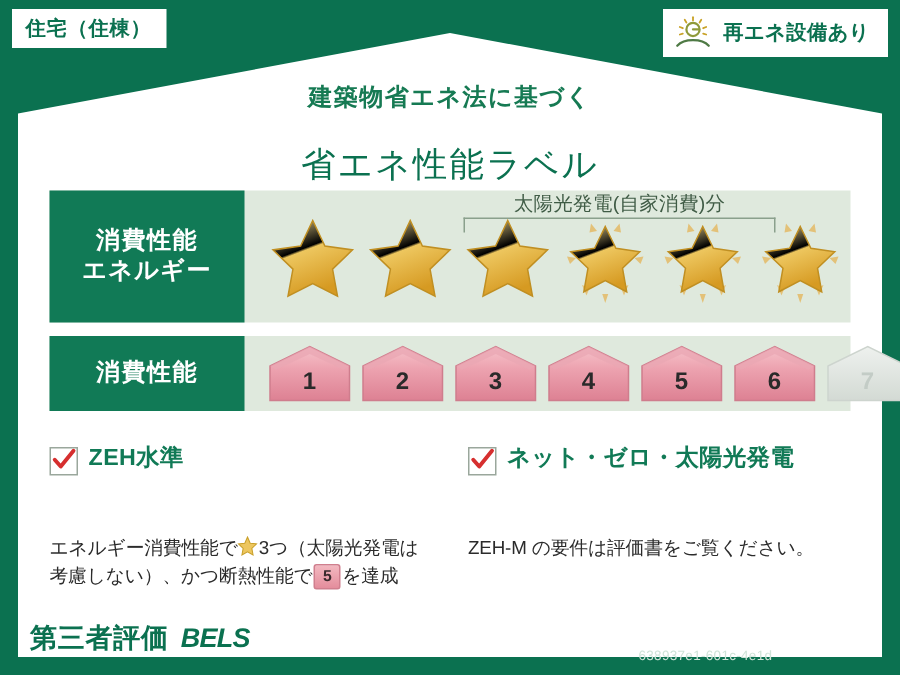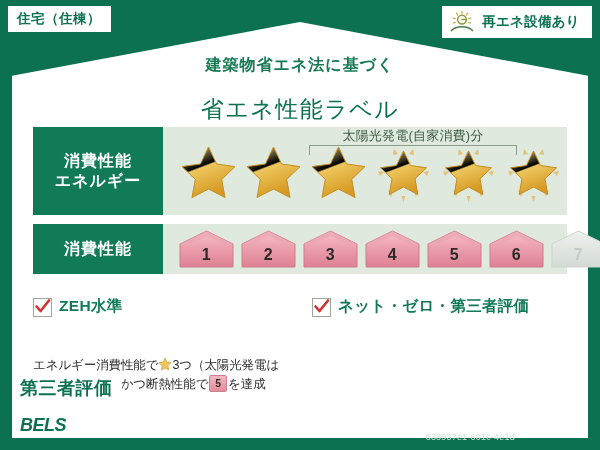--- a/index.html
+++ b/index.html
@@ -254,23 +254,22 @@
     z-index: 6;
   }
   .bels-box {
     position: absolute;
     left: 12px;
     bottom: 12px;
     background: #ffffff;
     padding: 4px 9px 4px 8px;
     display: flex;
     align-items: baseline;
-    gap: 19px;
+    gap: 8px;
     line-height: 1;
-    flex-direction: column;
   }
   .bels-jp {
     color: #0b7150;
     font-size: 18px;
     font-weight: bold;
     letter-spacing: .5px;
   }
   .bels-en {
     color: #0b7150;
     font-size: 18px;
@@ -513,22 +512,23 @@
             </svg></span><span>3つ（太陽光発電は考慮しない）、かつ断熱性能で</span><span class="inline-chip">5</span><span>を達成</span></div>
     </div>
 
     <div class="check-col right">
       <div class="check-head">
         <span class="checkbox">
           <svg viewBox="0 0 19 19">
               <path d="M3.5 9.5 L7.5 14 L16 3.5" fill="none" stroke="#d62f2f" stroke-width="2.6" stroke-linecap="round" stroke-linejoin="round"></path>
             </svg>
         </span>
-        <span class="check-title">ネット・ゼロ・第三者評価</span>
+        <span class="check-title">ネット・ゼロ・太陽光発電</span>
       </div>
+      <div class="check-desc">ZEH-M の要件は評価書をご覧ください。</div>
     </div>
 
   </div>
 
   <div class="footer">
     <div class="bels-box">
       <span class="bels-jp">第三者評価</span>
       <span class="bels-en">BELS</span>
     </div>
     <div class="bels-num">0275766-02</div>

